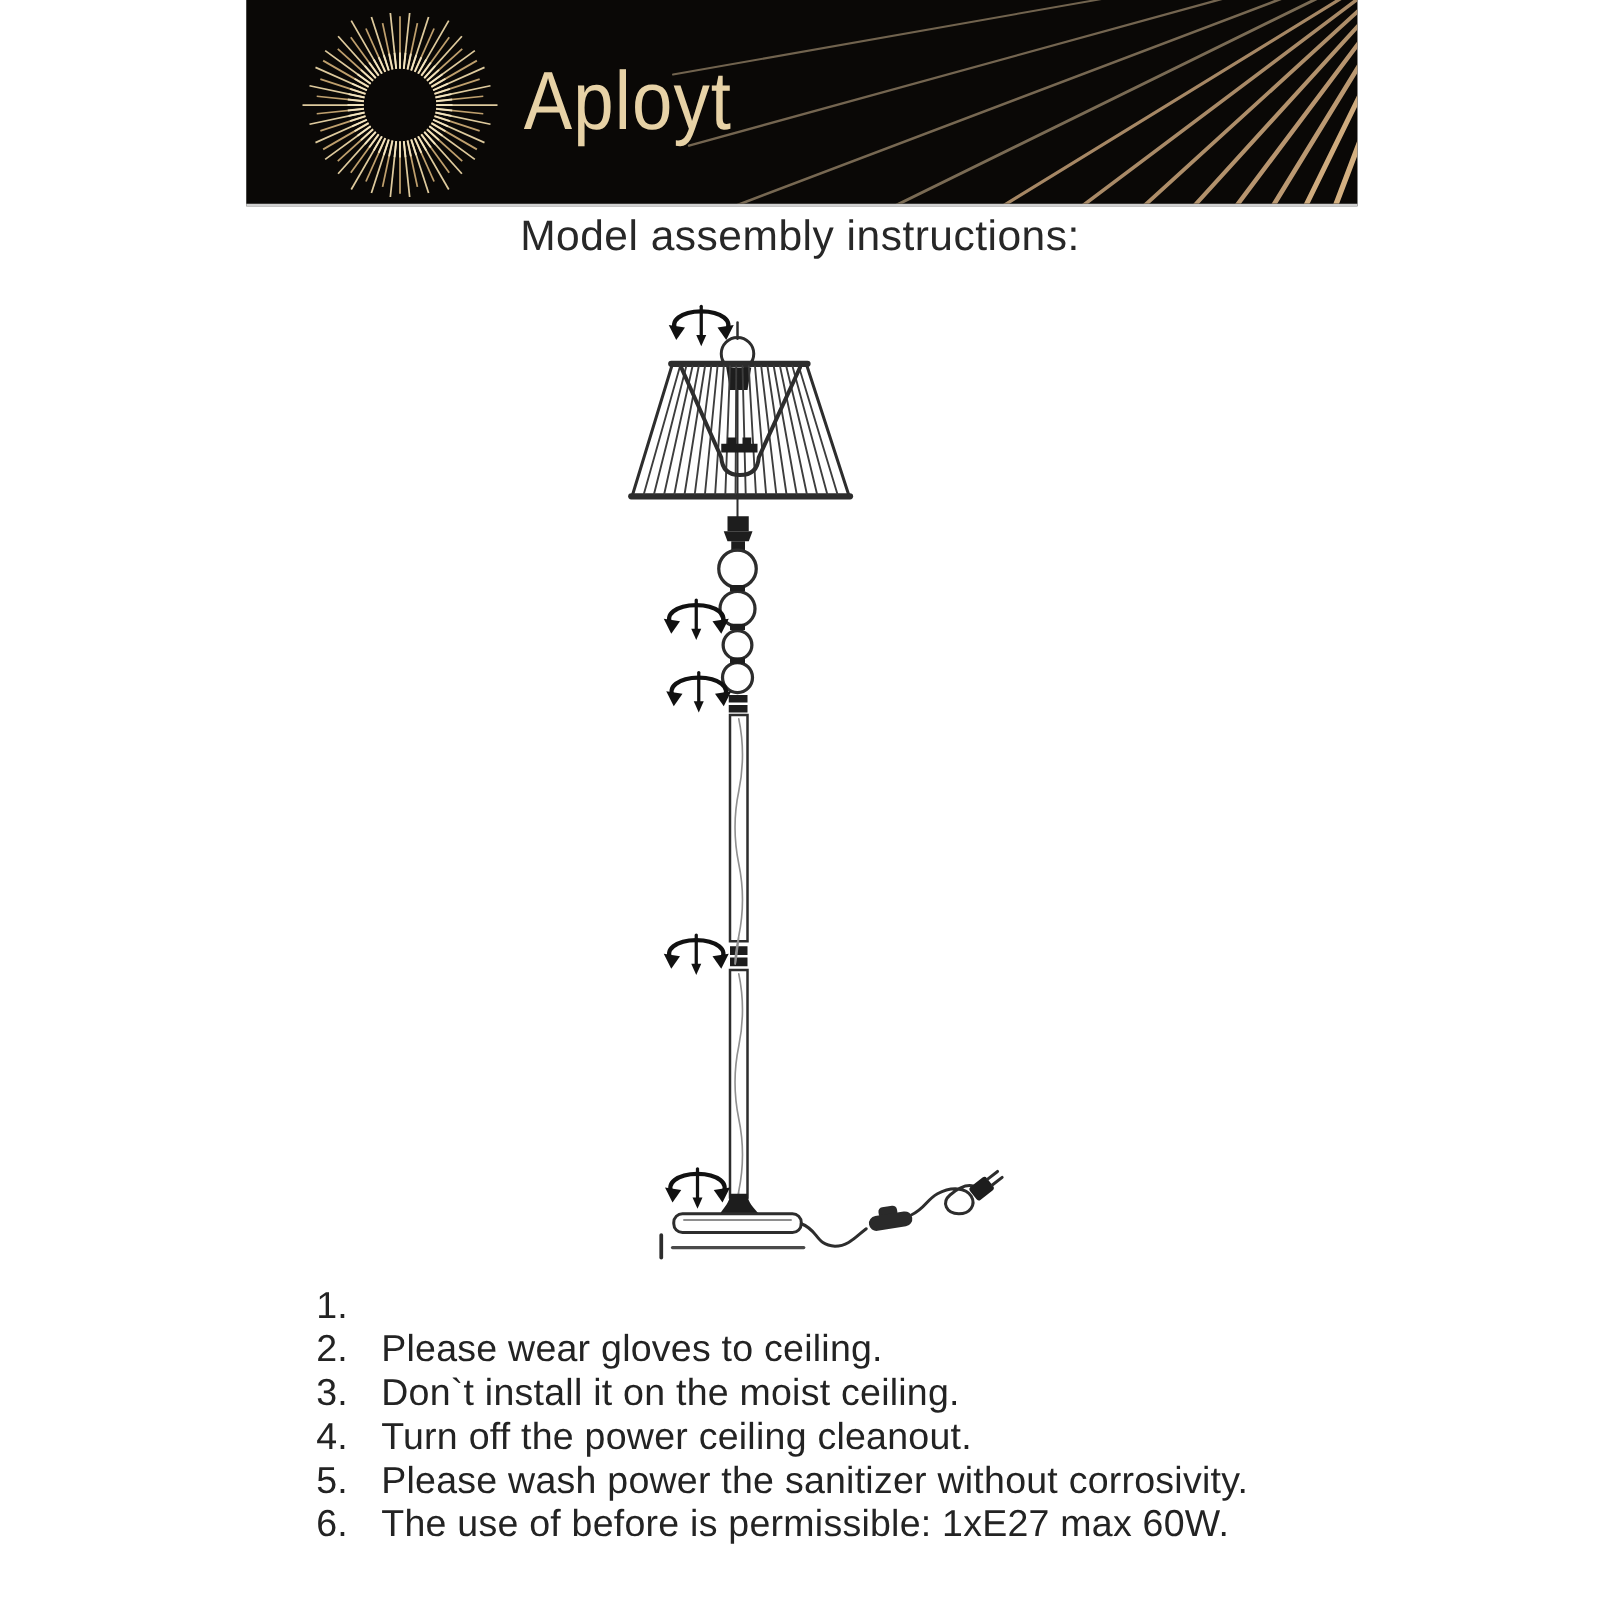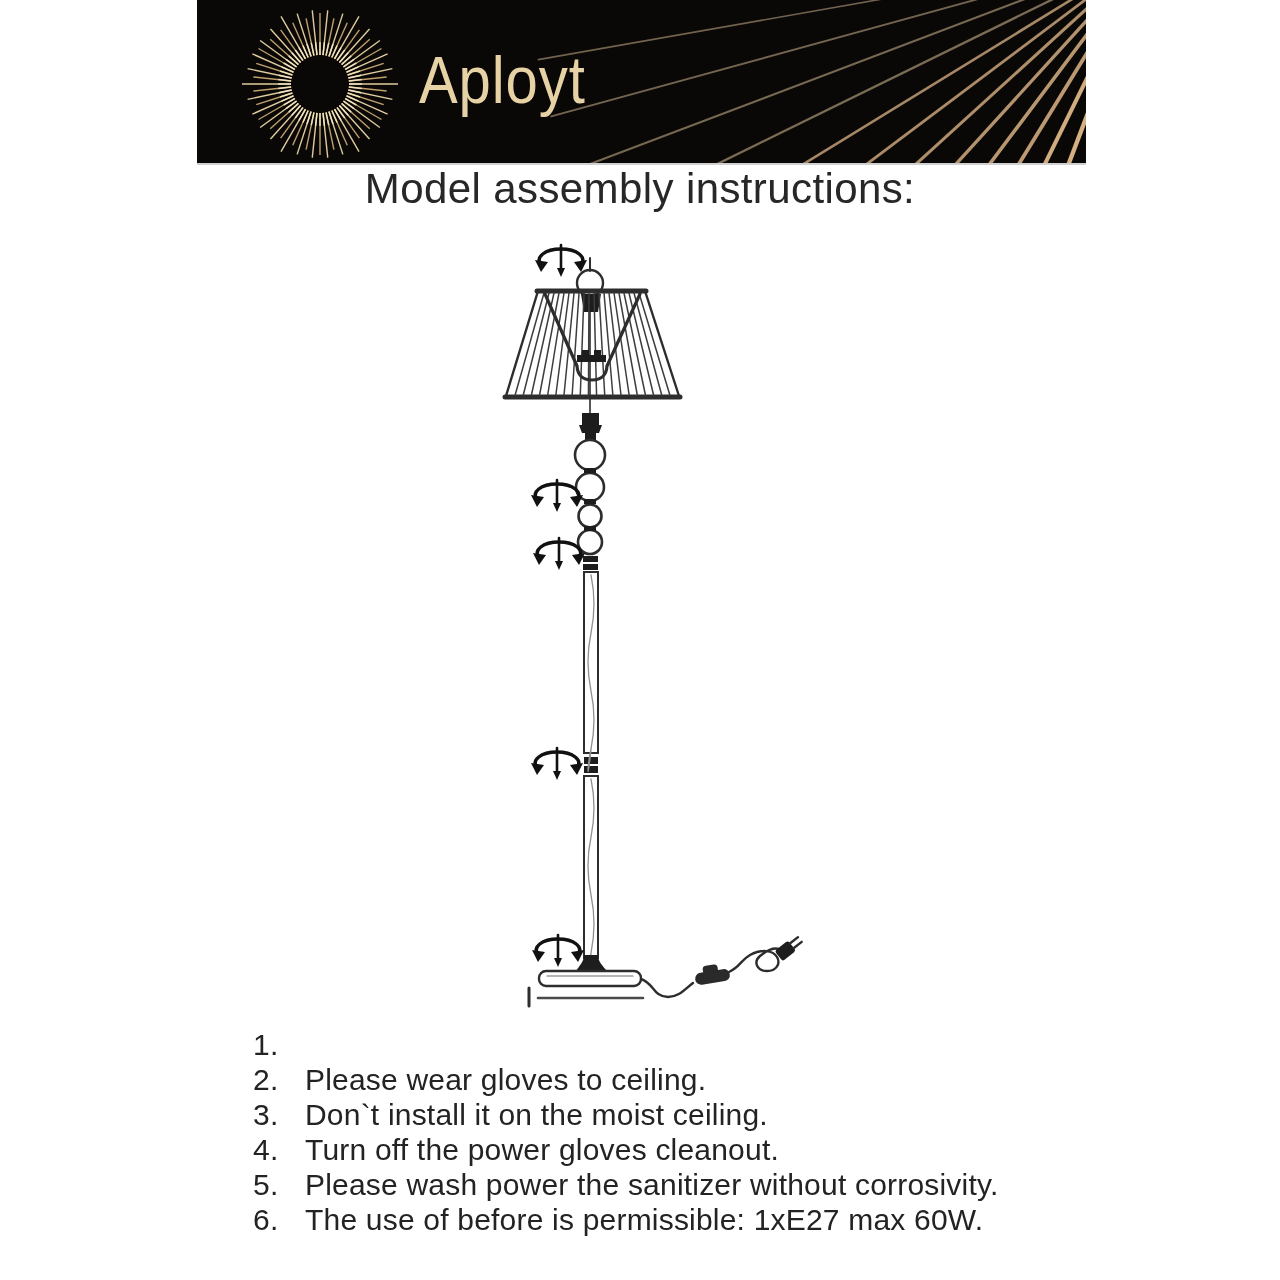--- a/index.html
+++ b/index.html
@@ -22,21 +22,21 @@
     font-size:66px;line-height:1;font-weight:400;
     color:#e7d2a6;letter-spacing:1px;
     transform:scaleX(.88);transform-origin:left top;
     white-space:nowrap;
   }
 
   
   .title-block{
     position:absolute;left:0;top:169px;width:1280px;
     text-align:center;color:#272727;
-    font-size:42px;line-height:40px;letter-spacing:.4px;
+    font-size:34px;line-height:40px;letter-spacing:.4px;
   }
 
   
   #lamp-svg{position:absolute;left:0;top:0;pointer-events:none;}
 
   
   .instructions{
     position:absolute;left:253px;top:1027px;margin:0;padding:0;
     list-style:none;font-size:30px;line-height:35px;color:#232323;
     letter-spacing:.2px;
@@ -326,21 +326,21 @@
     <li>
       <span class="num">2.</span>
       <span>Please wear gloves to ceiling.</span>
     </li>
     <li>
       <span class="num">3.</span>
       <span>Don`t install it on the moist ceiling.</span>
     </li>
     <li>
       <span class="num">4.</span>
-      <span>Turn off the power gloves cleanout.</span>
+      <span>Turn off the power ceiling cleanout.</span>
     </li>
     <li>
       <span class="num">5.</span>
       <span>Please wash power the sanitizer without corrosivity.</span>
     </li>
     <li>
       <span class="num">6.</span>
       <span>The use of before is permissible: 1xE27 max 60W.</span>
     </li>
   </ol>

